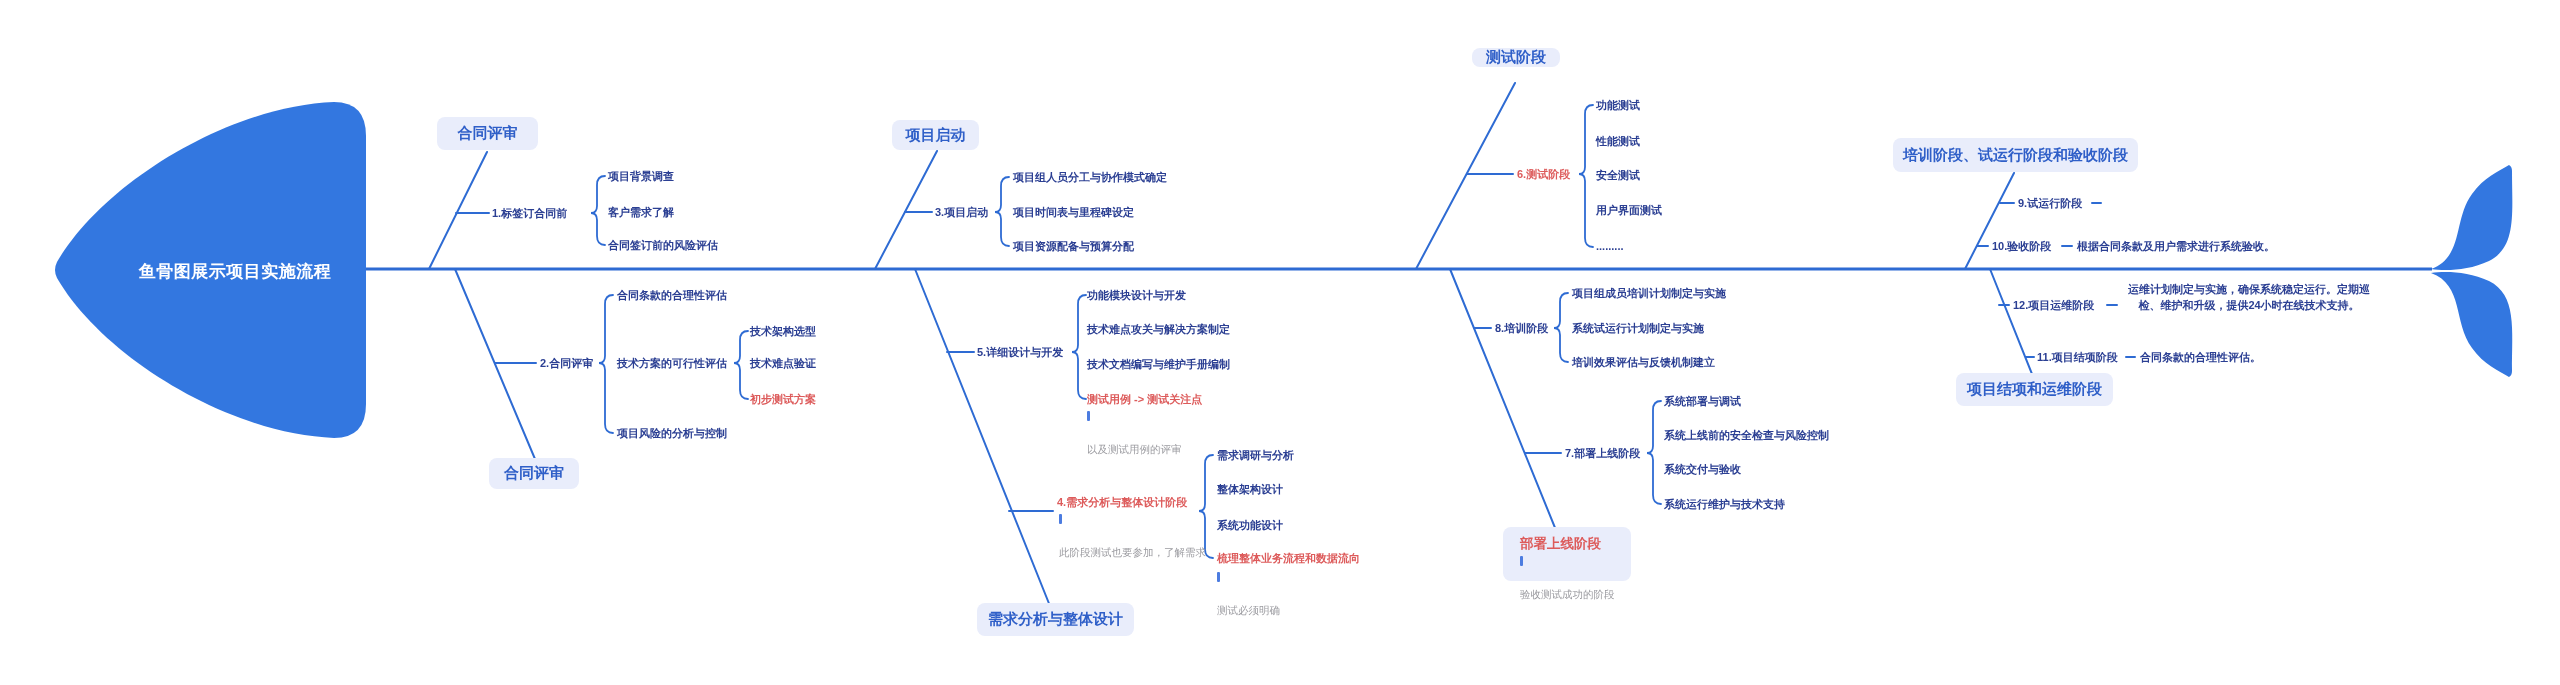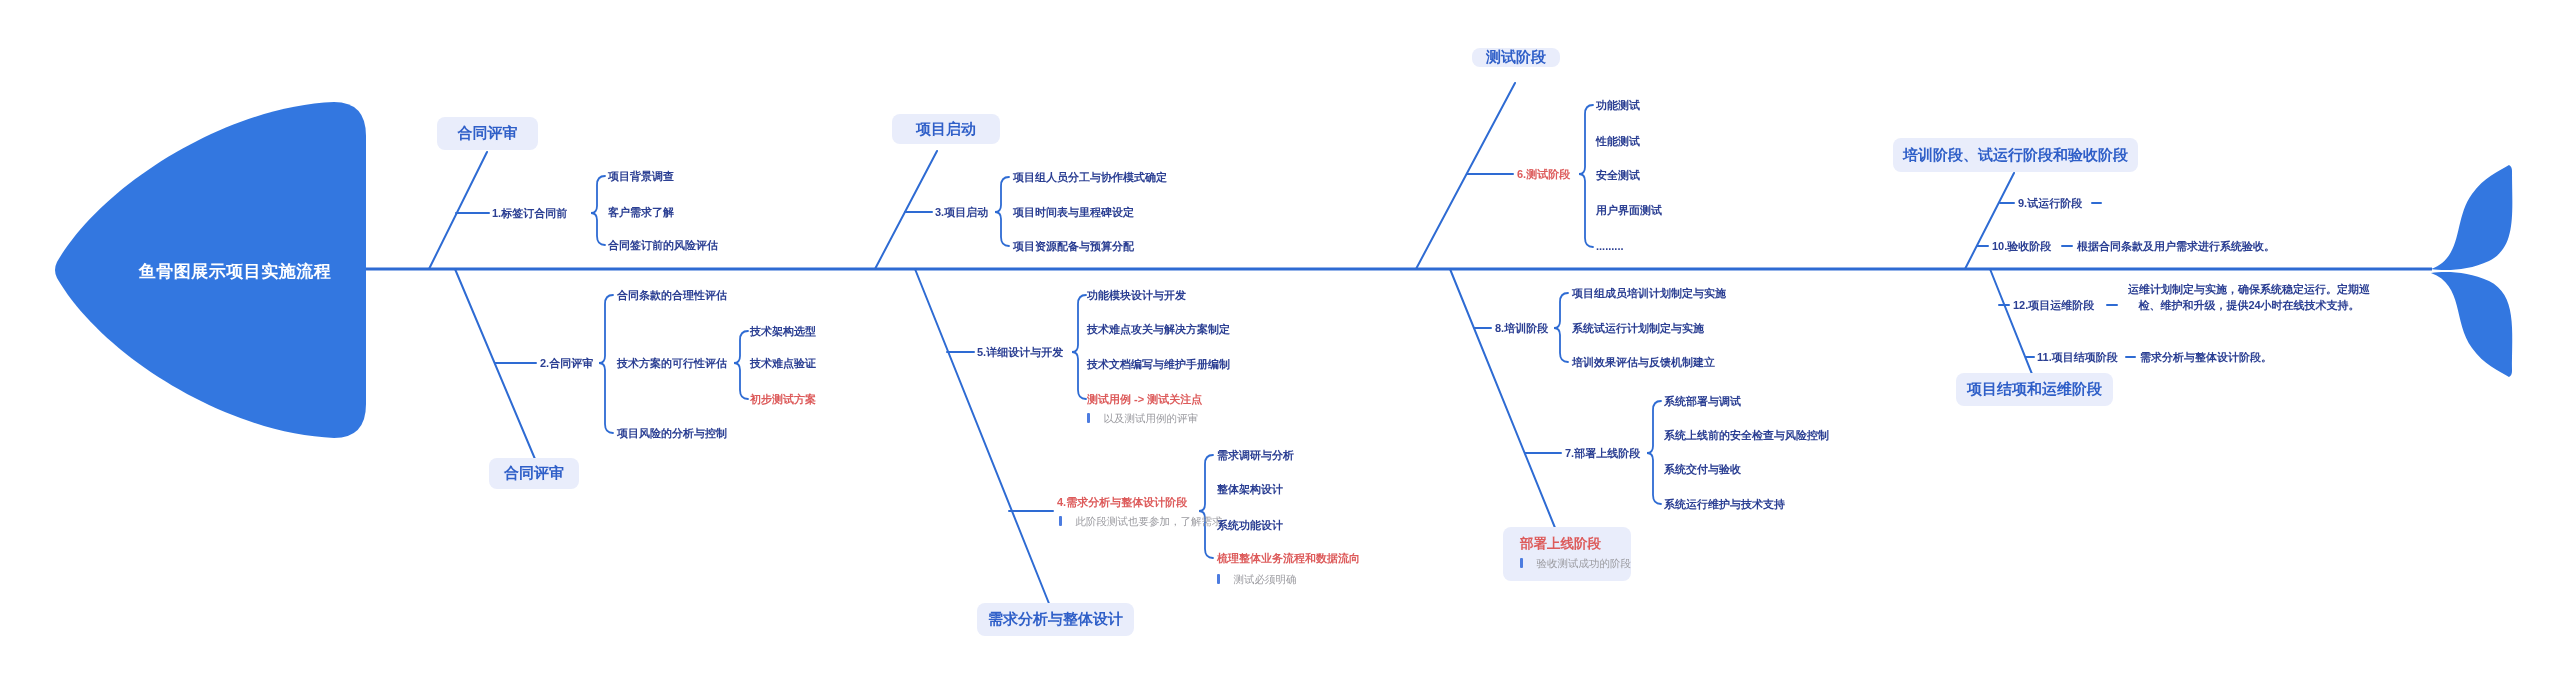--- a/index.html
+++ b/index.html
@@ -3,22 +3,22 @@
 <meta charset="utf-8">
 <style>
   html,body{margin:0;padding:0;background:#ffffff;}
   #canvas{position:relative;width:2560px;height:685px;background:#ffffff;overflow:hidden;
           font-family:"Liberation Sans","DejaVu Sans",sans-serif;}
   #wires{position:absolute;left:0;top:0;z-index:1;}
   .t{position:absolute;z-index:2;font-size:11px;font-weight:600;color:#2B3F93;
      white-space:nowrap;line-height:16px;text-align:center;}
   .red{color:#DD5B5B;}
   .desc{white-space:normal;width:252px;line-height:15.5px;}
-  .note{position:absolute;z-index:2;display:flex;align-items:center;gap:14px;
-        font-size:10.5px;font-weight:400;color:#9B9BA0;line-height:14px;white-space:nowrap;}
+  .note{position:absolute;z-index:2;display:flex;align-items:flex-start;gap:21px;
+        font-size:10.5px;font-weight:400;color:#9B9BA0;line-height:14px;white-space:nowrap;flex-direction:column;}
   .note .bar{display:inline-block;width:2.5px;height:10px;background:#4C7CE0;border-radius:1px;}
   .lab{position:absolute;z-index:3;background:#E9EDFB;border-radius:8px;display:flex;
        align-items:center;justify-content:center;font-size:15px;font-weight:600;color:#2F5FC8;
        white-space:nowrap;}
   .lab2{position:absolute;z-index:3;background:#E9EDFB;border-radius:8px;padding:8px 0 6px 17px;
         white-space:nowrap;}
   .lab2 .ttl{font-size:13.5px;font-weight:600;color:#DD5B5B;line-height:17px;}
   .lab2 .note{position:static;margin-top:4px;}
   .headTitle{position:absolute;z-index:4;left:110px;top:260px;width:250px;text-align:center;
              font-size:17px;font-weight:700;color:#ffffff;letter-spacing:0.5px;}
@@ -75,21 +75,21 @@
       <path d="M 1593 105 Q 1585 105 1585 114 L 1585 167 Q 1585 174 1579 174 Q 1585 174 1585 181 L 1585 238 Q 1585 247 1593 247"></path>
       <path d="M 1568 293 Q 1560 293 1560 302 L 1560 321 Q 1560 328 1554 328 Q 1560 328 1560 335 L 1560 353 Q 1560 362 1568 362"></path>
       <path d="M 1661 401 Q 1653 401 1653 410 L 1653 446 Q 1653 453 1647 453 Q 1653 453 1653 460 L 1653 495 Q 1653 504 1661 504"></path>
     </g>
   </svg>
 
   <div class="headTitle">鱼骨图展示项目实施流程</div>
 
   <div class="lab" style="left:437px;top:117px;width:101px;height:33px;">合同评审</div>
   <div class="lab" style="left:489px;top:458px;width:90px;height:31px;">合同评审</div>
-  <div class="lab" style="left:892px;top:114px;width:108px;height:30px;">项目启动</div>
+  <div class="lab" style="left:892px;top:120px;width:87px;height:30px;">项目启动</div>
   <div class="lab" style="left:977px;top:603px;width:157px;height:33px;">需求分析与整体设计</div>
   <div class="lab" style="left:1472px;top:48px;width:88px;height:19px;">测试阶段</div>
   <div class="lab" style="left:1893px;top:138px;width:245px;height:34px;">培训阶段、试运行阶段和验收阶段</div>
   <div class="lab" style="left:1956px;top:373px;width:157px;height:33px;">项目结项和运维阶段</div>
   <div class="lab2" style="left:1503px;top:527px;width:111px;height:40px;">
     <div class="ttl">部署上线阶段</div>
     <div class="note">
         <span class="bar"></span>
         <span>验收测试成功的阶段</span>
       </div>
@@ -155,15 +155,15 @@
   <div class="t" style="left:1664px;top:461px;">系统交付与验收</div>
   <div class="t" style="left:1664px;top:496px;">系统运行维护与技术支持</div>
 
   <div class="t" style="left:2018px;top:195px;">9.试运行阶段</div>
   <div class="t" style="left:1992px;top:238px;">10.验收阶段</div>
   <div class="t" style="left:2077px;top:238px;">根据合同条款及用户需求进行系统验收。</div>
 
   <div class="t" style="left:2013px;top:297px;">12.项目运维阶段</div>
   <div class="t desc" style="left:2123px;top:282px;">运维计划制定与实施，确保系统稳定运行。定期巡检、维护和升级，提供24小时在线技术支持。</div>
   <div class="t" style="left:2037px;top:349px;">11.项目结项阶段</div>
-  <div class="t" style="left:2140px;top:349px;">需求分析与整体设计阶段。</div>
+  <div class="t" style="left:2140px;top:349px;">合同条款的合理性评估。</div>
 
 </div>
 
 </body></html>

